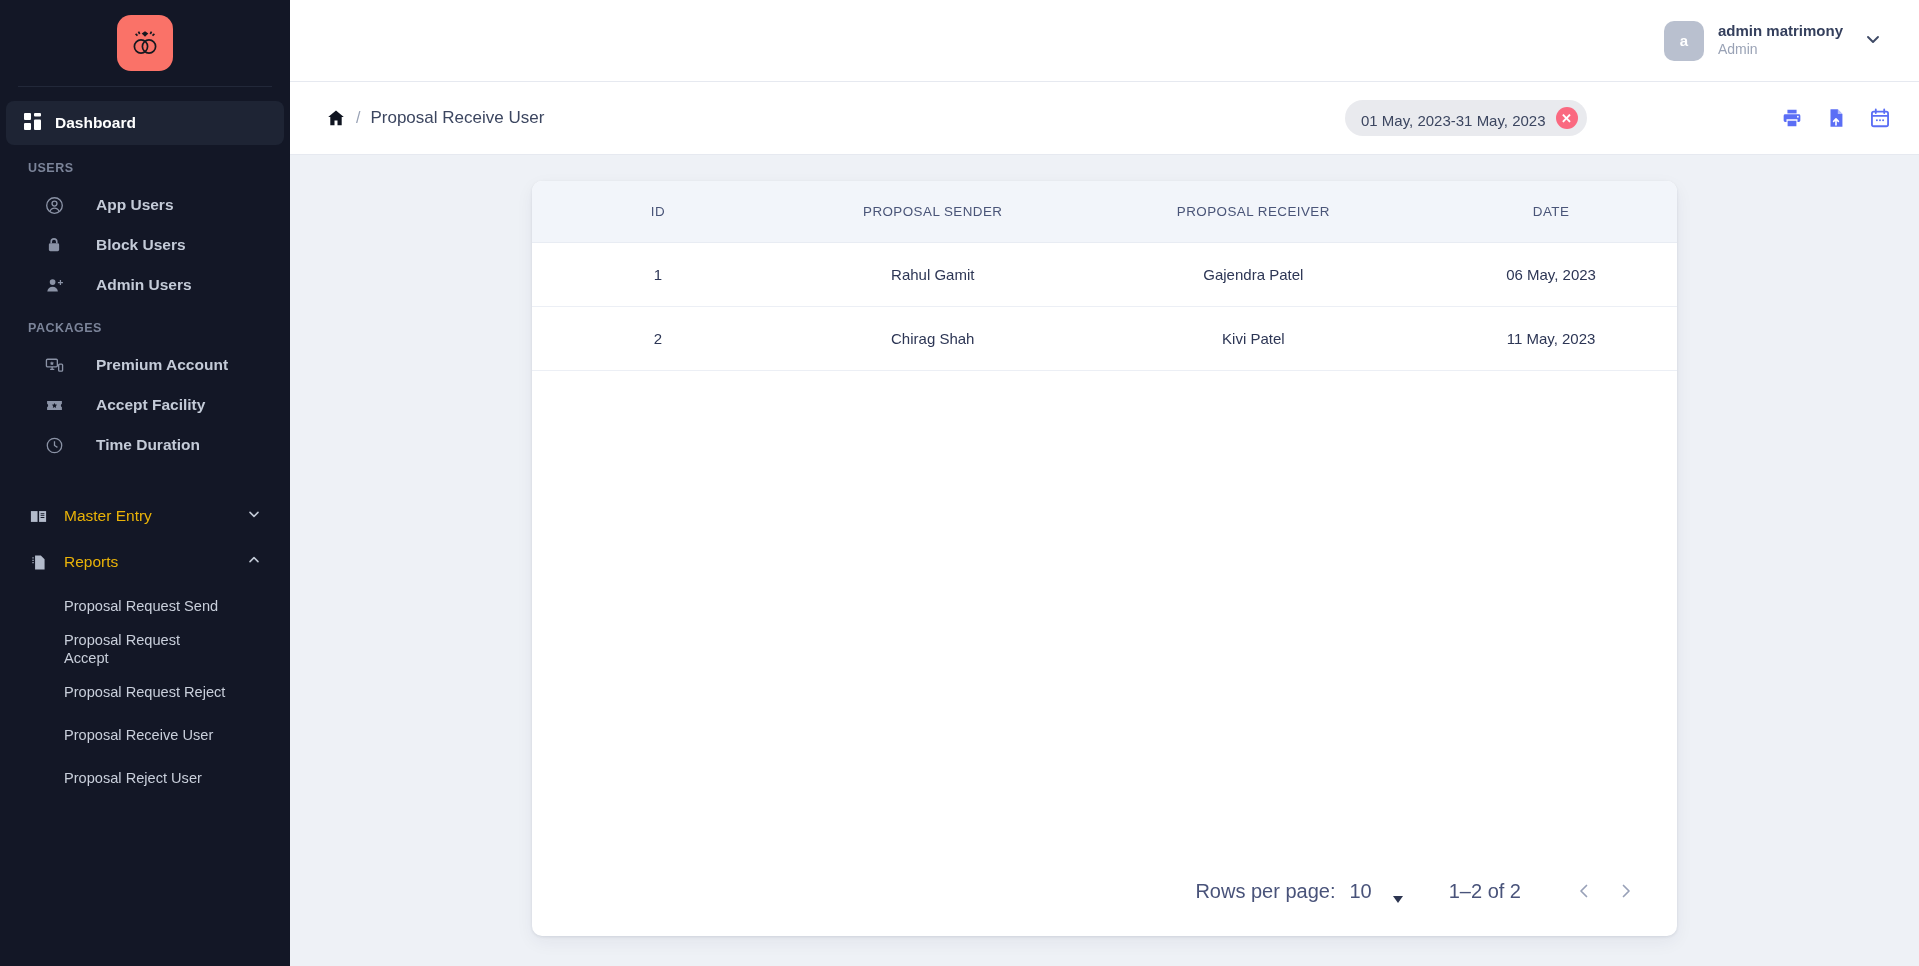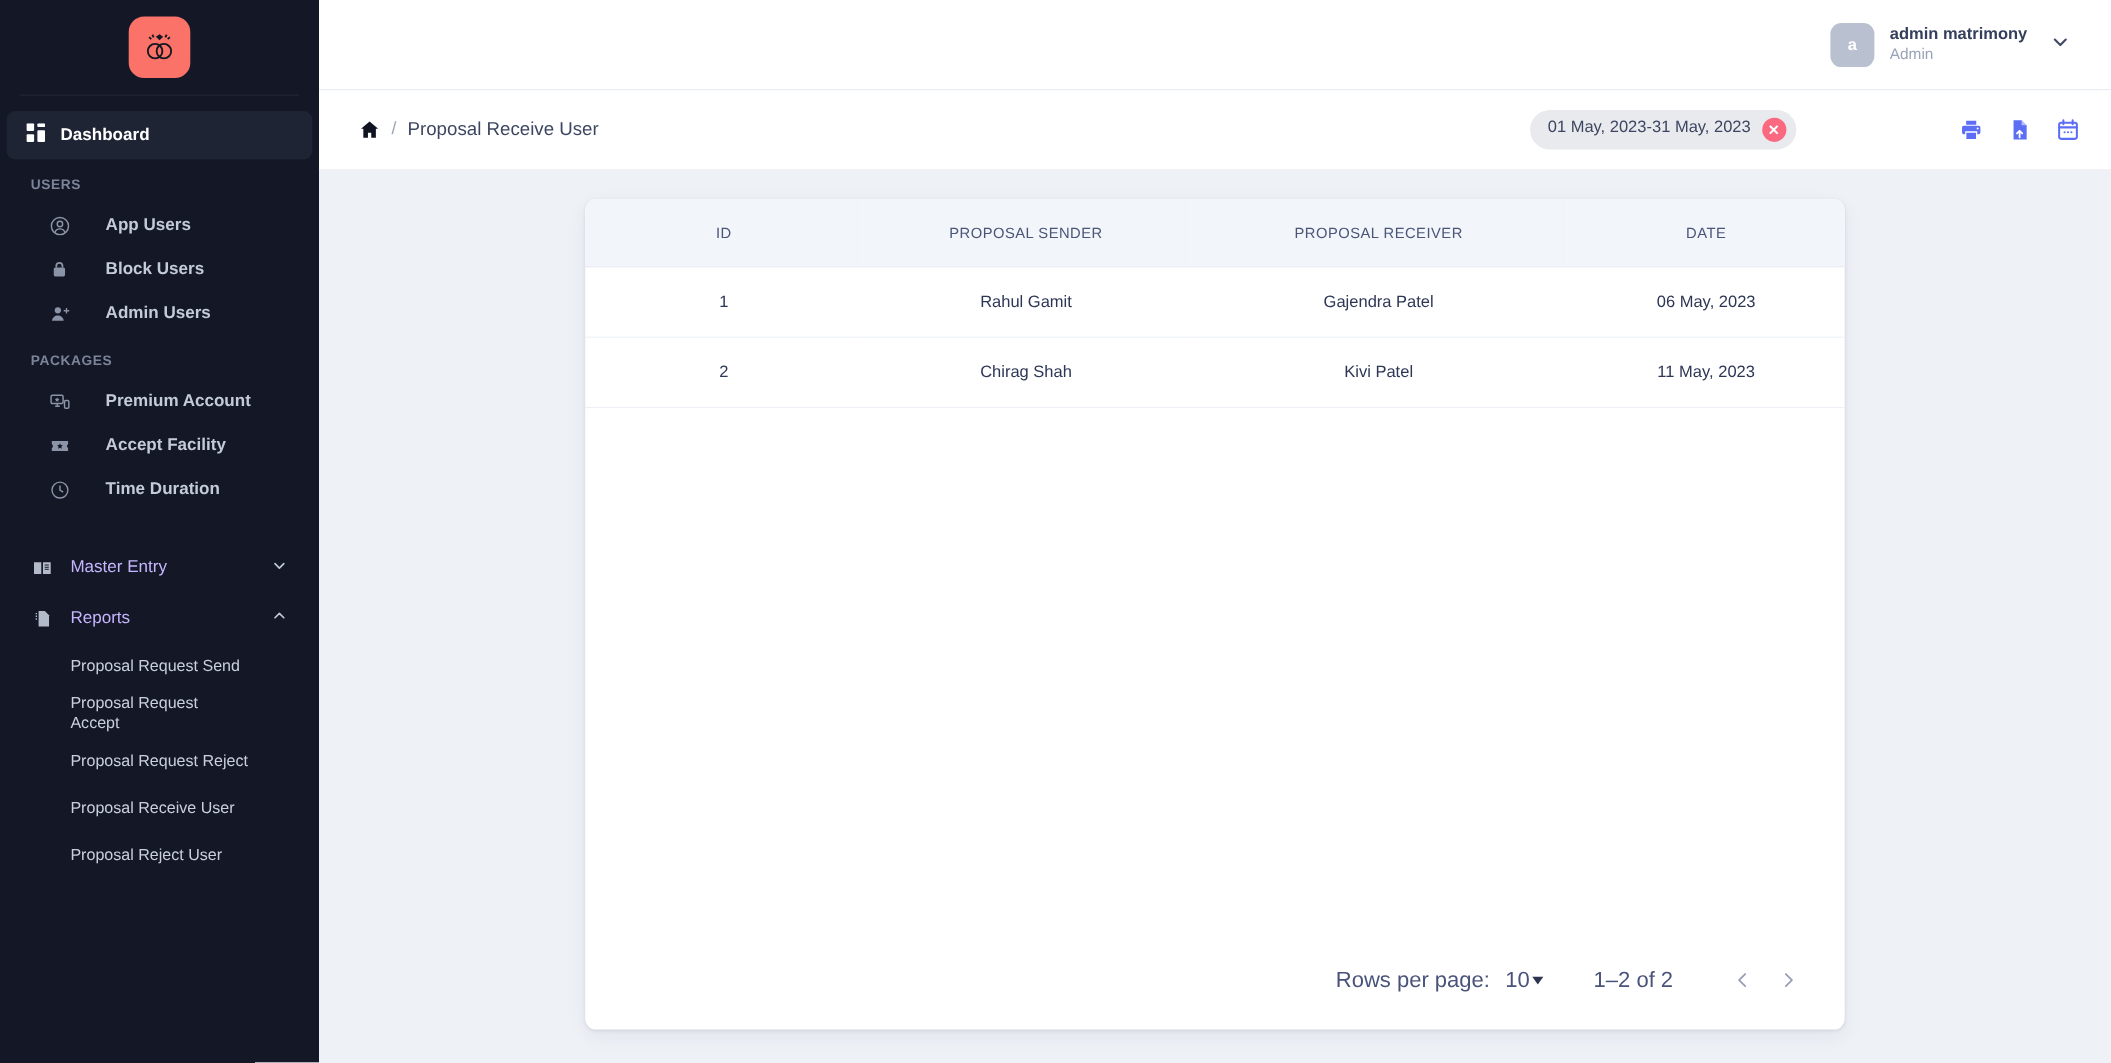--- a/index.html
+++ b/index.html
@@ -69,21 +69,21 @@
     font-size: 15.5px;
     font-weight: 700;
     cursor: pointer;
   }
   .nav-sub .ic { width: 20px; height: 20px; flex: 0 0 20px; display:flex; align-items:center; justify-content:center; color:#8b93a6; }
   .nav-group {
     display: flex; align-items: center;
     height: 46px;
     padding-left: 28px;
     padding-right: 28px;
-    color: #c4b5fd;
+    color: #eab308;
     font-size: 15.5px;
     cursor: pointer;
     gap: 16px;
   }
   .nav-group .ic { width: 20px; height: 20px; flex: 0 0 20px; display:flex; align-items:center; justify-content:center; color:#b3bbcb; }
   .nav-group .lbl { flex: 1; }
   .nav-child {
     padding-left: 64px;
     padding-right: 8px;
     min-height: 43px;
@@ -125,22 +125,22 @@
     padding: 0 28px 0 36px;
     flex: 0 0 73px;
     position: relative;
   }
   .crumbs { display: flex; align-items: center; gap: 10px; }
   .crumb-home { color: #0f1420; display: flex; align-items: center; cursor: pointer; }
   .crumb-sep { color: #9aa3b6; font-size: 16px; }
   .crumb-cur { color: #3c4660; font-size: 17px; }
   .chip {
     position: absolute;
-    left: 1101px;
-    display: inline-flex; align-items: flex-start; gap: 10px;
+    left: 1055px;
+    display: inline-flex; align-items: flex-end; gap: 10px;
     background: #e9eaee;
     border-radius: 999px;
     padding: 7px 9px 7px 16px;
     font-size: 15px; color: #3c4660;
     cursor: pointer;
   }
   .chip-x {
     width: 22px; height: 22px; border-radius: 50%;
     background: #fa6980; color: #ffffff;
     display: flex; align-items: center; justify-content: center;
@@ -185,21 +185,21 @@
   .c-recv { width: 30%; }
   .c-date { width: 22%; }
   .table-fill { flex: 1; }
 
   .pager {
     display: flex; align-items: center; justify-content: flex-end;
     gap: 0; padding: 0 30px 24px 0;
     font-size: 20px; color: #49537a;
   }
   .pg-label { margin-right: 14px; }
-  .pg-select { display: flex; align-items: center; gap: 2px; cursor: pointer; margin-right: 46px; }
+  .pg-select { display: flex; align-items: flex-end; gap: 21px; cursor: pointer; margin-right: 46px; }
   .pg-range { margin-right: 42px; }
   .pg-btn {
     width: 42px; height: 42px; border-radius: 50%;
     display: flex; align-items: center; justify-content: center;
     color: #98a1b8; cursor: pointer;
   }
   .caret { width: 0; height: 0; border-left: 5.5px solid transparent; border-right: 5.5px solid transparent; border-top: 7px solid #2c3550; }
 </style>
 </head>
 <body>

